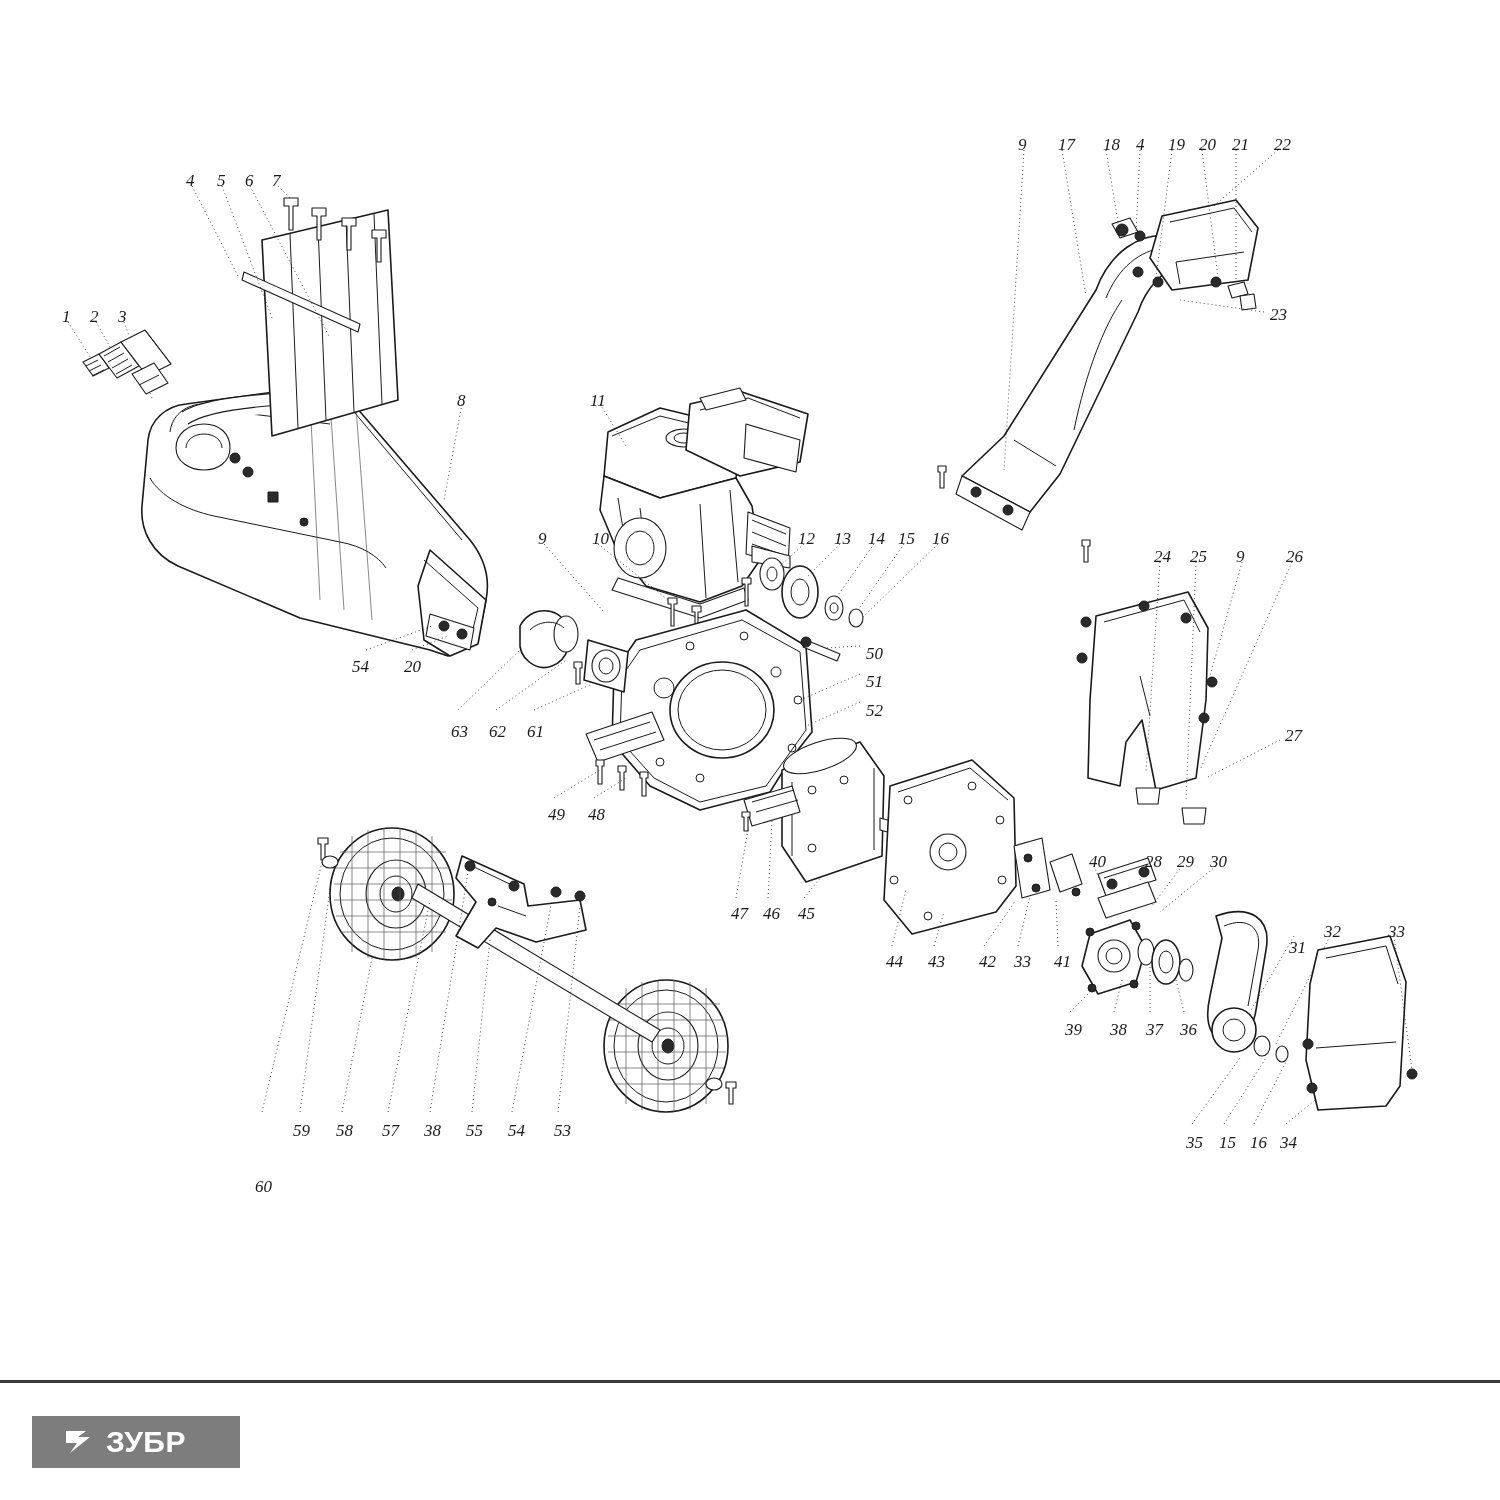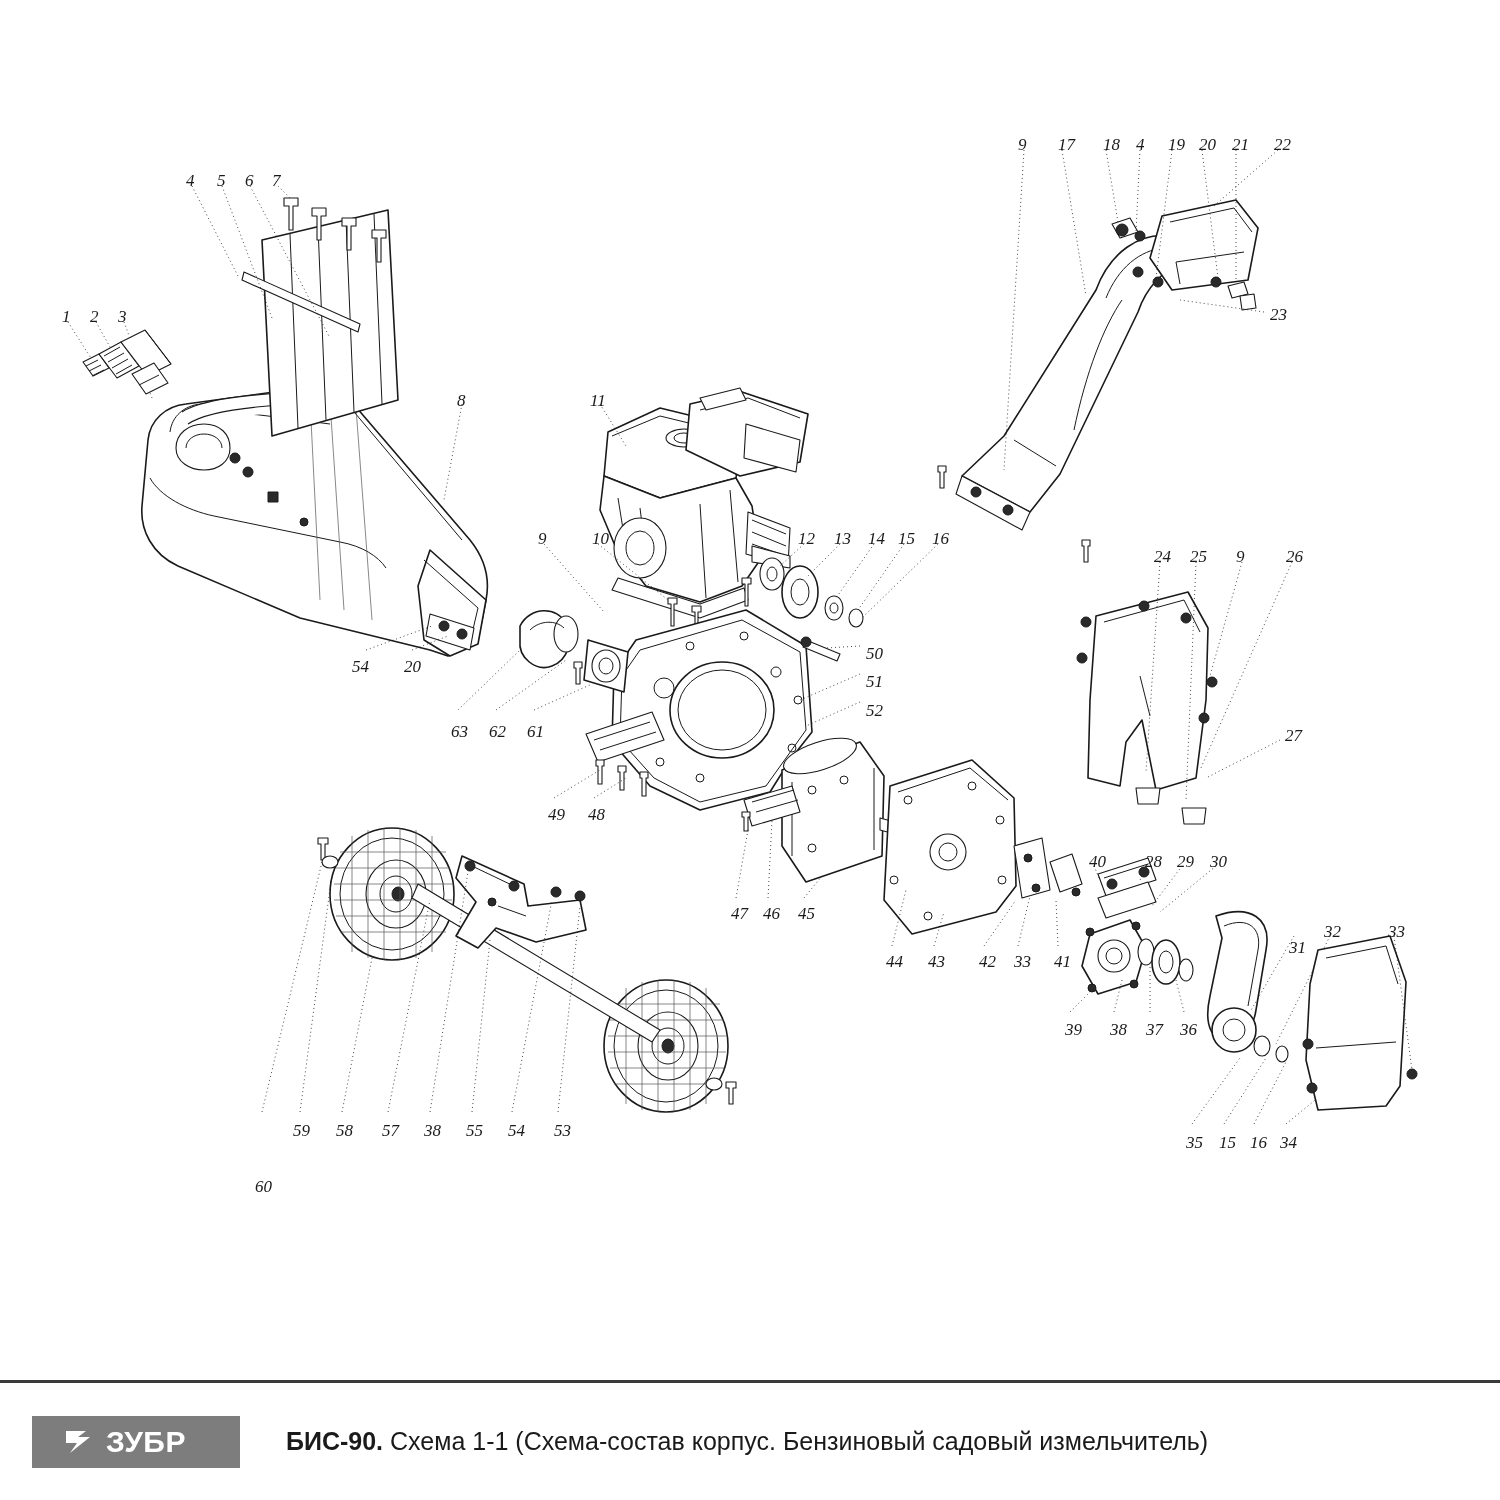--- a/index.html
+++ b/index.html
@@ -555,17 +555,13 @@
 
 <div id="footer-bar">
   <div id="brand-logo">
     <span class="logo-mark">
       <svg viewBox="0 0 34 34" width="34" height="34" aria-hidden="true">
         <path d="M4 6 L24 6 L16 12 L28 12 L8 28 L15 18 L4 18 Z" fill="#ffffff"></path>
       </svg>
     </span>
     <span class="logo-word">ЗУБР</span>
   </div>
-  <div id="footer-caption">
-    <span class="model">БИС-90.</span>
-    <span>Схема 1-1 (Схема-состав корпус. Бензиновый садовый измельчитель)</span>
-  </div>
 </div>
 
 </body></html>

